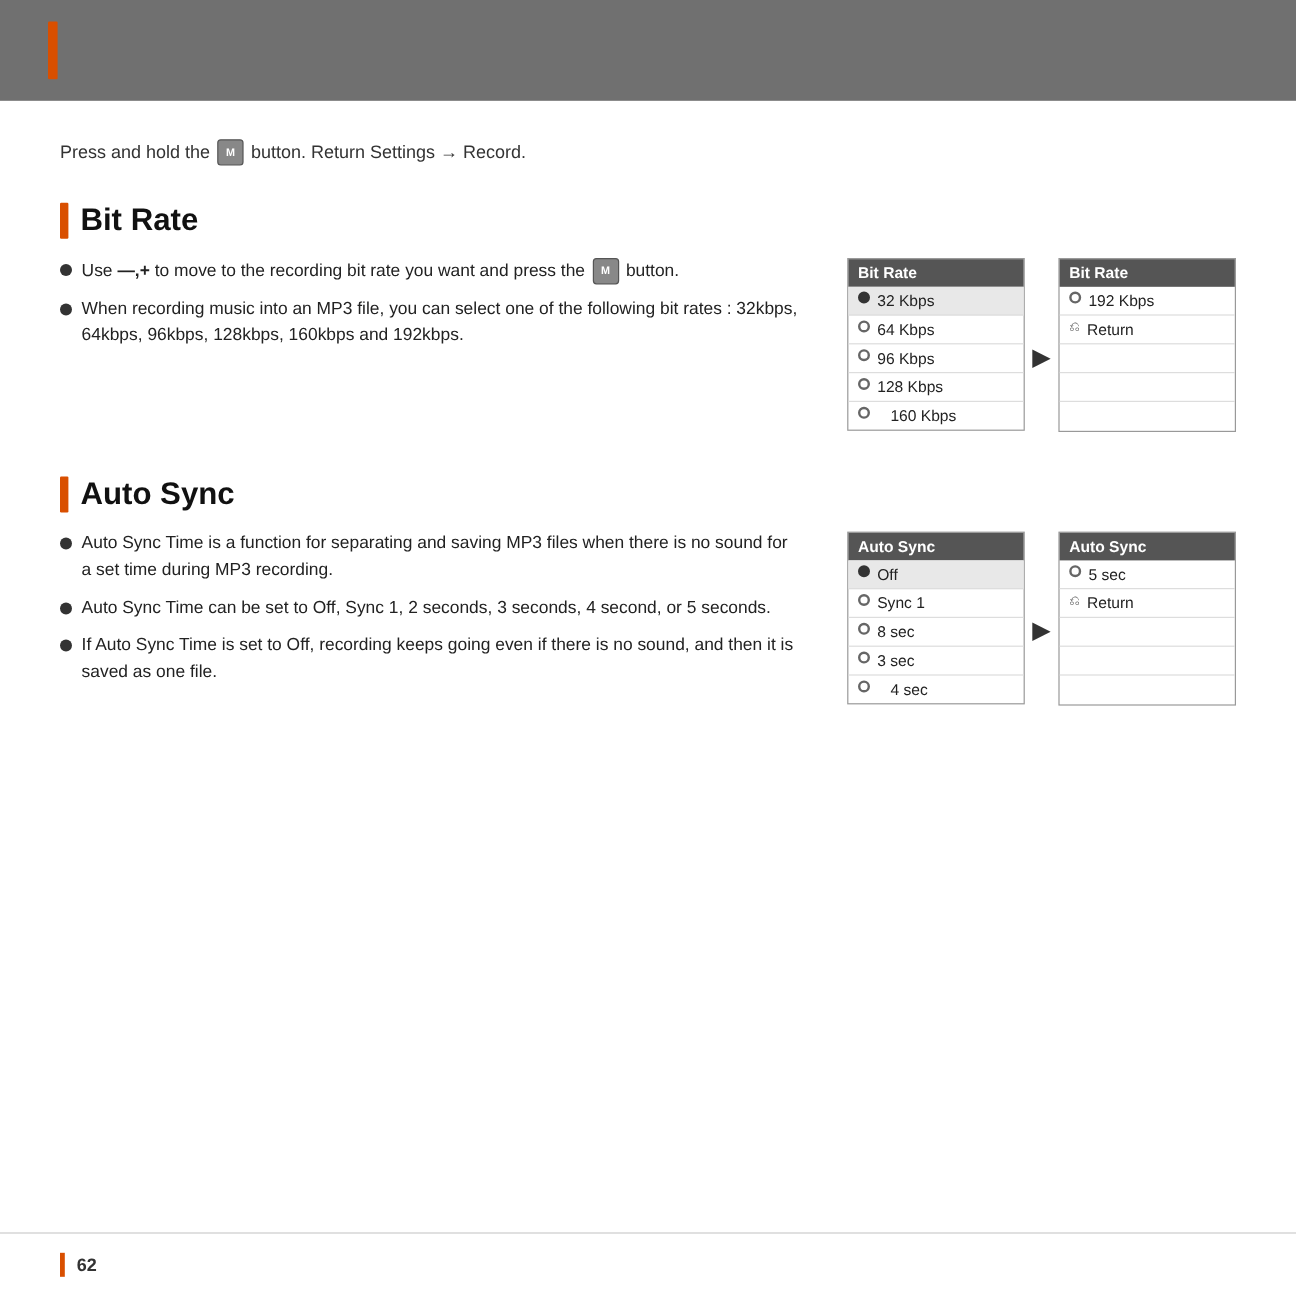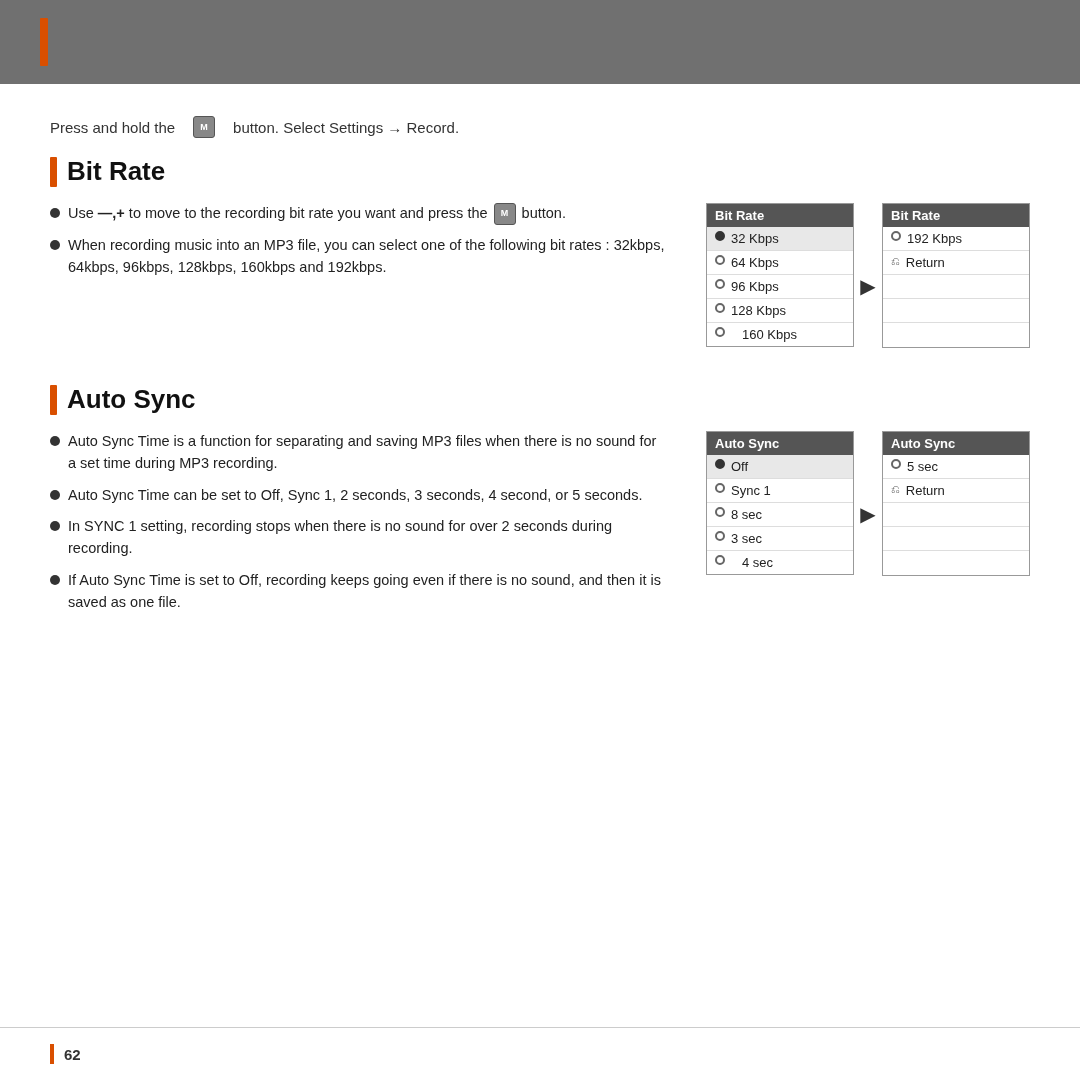--- a/index.html
+++ b/index.html
@@ -35,24 +35,24 @@
     }
 
     
     .content {
       padding: 32px 50px 30px 50px;
     }
 
     .press-instruction {
       font-size: 15px;
       color: #333;
-      margin-bottom: 18px;
-      display: flex;
-      align-items: center;
-      gap: 16px;
+      margin-bottom: 30px;
+      display: flex;
+      align-items: center;
+      gap: 4px;
     }
     .btn-icon {
       display: inline-flex;
       align-items: center;
       justify-content: center;
       width: 22px;
       height: 22px;
       background: #888;
       color: #fff;
       font-size: 9px;
@@ -225,21 +225,21 @@
 
 <div class="page-header">
   <div class="header-accent"></div>
 </div>
 
 <div class="content">
 
   <div class="press-instruction">
     <span>Press and hold the</span>
     <span class="btn-icon">M</span>
-    <span>button. Select Settings → Record.</span>
+    <span>button. Return Settings → Record.</span>
   </div>
 
   <div class="section">
     <div class="section-title-row">
       <div class="section-accent"></div>
       <h2 class="section-title">Bit Rate</h2>
     </div>
     <div class="section-body">
       <ul class="bullet-list">
         <li>
@@ -307,24 +307,20 @@
         <li>
           <span class="bullet-dot"></span>
           <span class="text">Auto Sync Time is a function for separating and saving MP3 files when there is no sound for a set time during MP3 recording.</span>
         </li>
         <li>
           <span class="bullet-dot"></span>
           <span class="text">Auto Sync Time can be set to Off, Sync 1, 2 seconds, 3 seconds, 4 second, or 5 seconds.</span>
         </li>
         <li>
           <span class="bullet-dot"></span>
-          <span class="text">In SYNC 1 setting, recording stops when there is no sound for over 2 seconds during recording.</span>
-        </li>
-        <li>
-          <span class="bullet-dot"></span>
           <span class="text">If Auto Sync Time is set to Off, recording keeps going even if there is no sound, and then it is saved as one file.</span>
         </li>
       </ul>
       <div class="menu-panels">
 
         <div class="menu-box">
           <div class="menu-header">Auto Sync</div>
           <div class="menu-item selected">
             <span class="radio-filled"></span>
             <span>Off</span>

